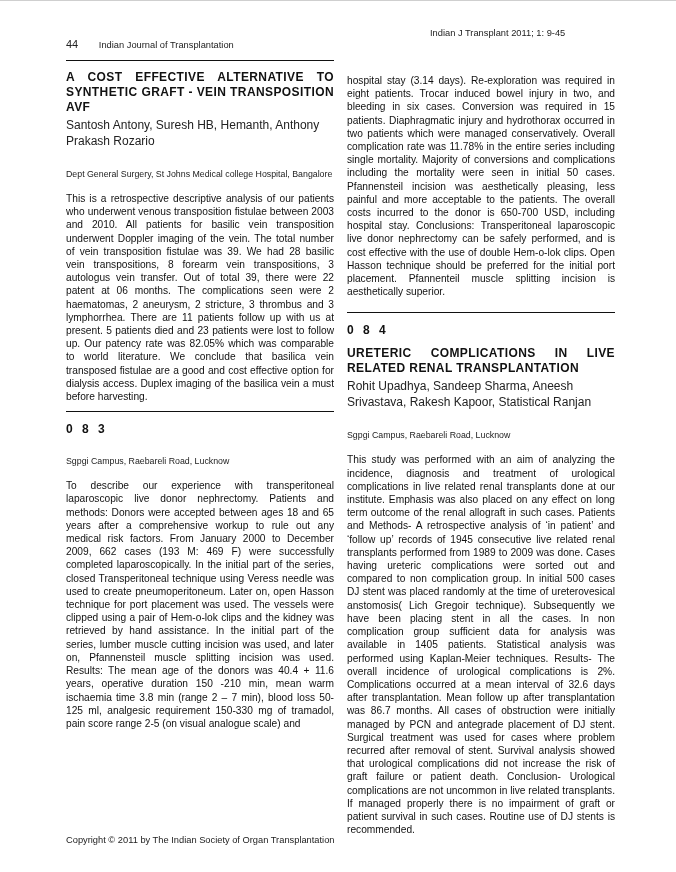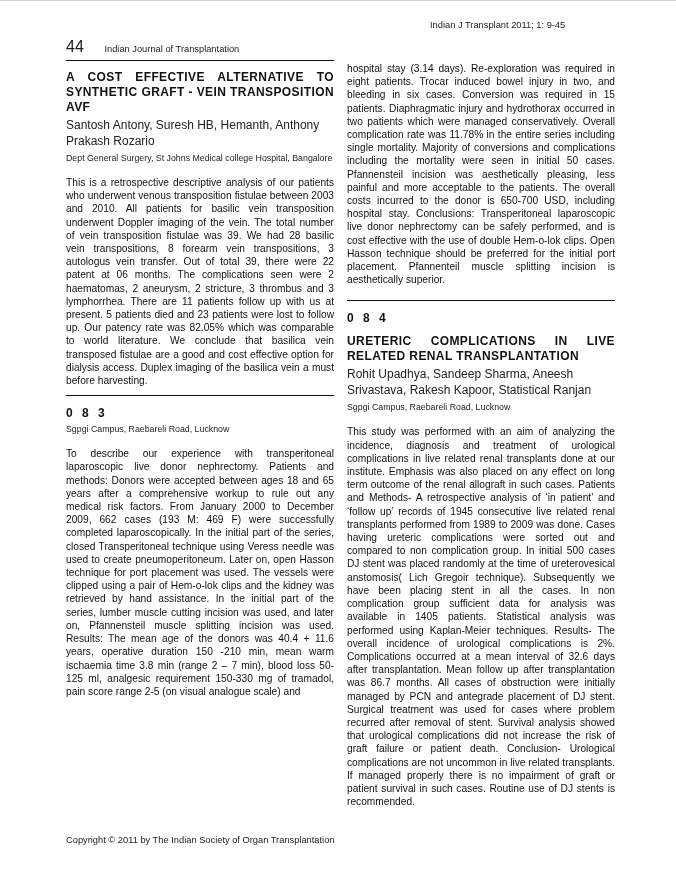--- a/index.html
+++ b/index.html
@@ -1,32 +1,32 @@
 <!DOCTYPE html>
 <html><head>
 <meta charset="utf-8">
 <style>
   html, body { margin: 0; padding: 0; background: #ffffff; }
   body { width: 676px; height: 872px; position: relative; overflow: hidden;
          font-family: "Liberation Sans", sans-serif; color: #111; }
   .topline { position: absolute; left: 0; top: 0; width: 676px; height: 1px; background: #cfcfcf; }
   .hdr-left { position: absolute; left: 66px; top: 38px; font-size: 9.3px; color: #222; }
-  .hdr-left .pg { margin-right: 18px; font-size: 16px; }
-  .hdr-right { position: absolute; left: 430px; top: 20px; font-size: 9.3px; color: #222; }
+  .hdr-left .pg { margin-right: 18px; font-size: 11px; }
+  .hdr-right { position: absolute; left: 430px; top: 28px; font-size: 9.3px; color: #222; }
   .col { position: absolute; width: 268px; }
   .col-left { left: 66px; top: 60px; }
   .col-right { left: 347px; top: 58px; }
   .rule { height: 0; border-top: 1.5px solid #111; width: 268px; }
   .num { font-weight: bold; font-size: 12px; letter-spacing: 3px; margin-top: 10px; }
   .title { font-weight: bold; font-size: 12px; letter-spacing: 0.4px; line-height: 15px; margin-top: 9px;
            text-align: justify; text-align-last: left; }
   .authors { font-size: 12px; line-height: 15.5px; margin-top: 3px; color: #222; }
-  .affil { font-size: 8.8px; line-height: 12px; margin-top: 3px; color: #222; }
+  .affil { font-size: 8.8px; line-height: 12px; margin-top: 19px; color: #222; }
   .body { font-size: 10.2px; line-height: 13.2px; text-align: justify; margin-top: 12px; color: #111; }
-  .body.cont { margin-top: 4px; }
+  .body.cont { margin-top: 16px; }
   .footer { position: absolute; left: 66px; top: 835px; font-size: 9.3px; color: #222; }
 </style>
 </head>
 <body>
 
 <div class="topline"></div>
 
 <div class="hdr-left">
   <span class="pg">44</span>
   <span>Indian Journal of Transplantation</span>

